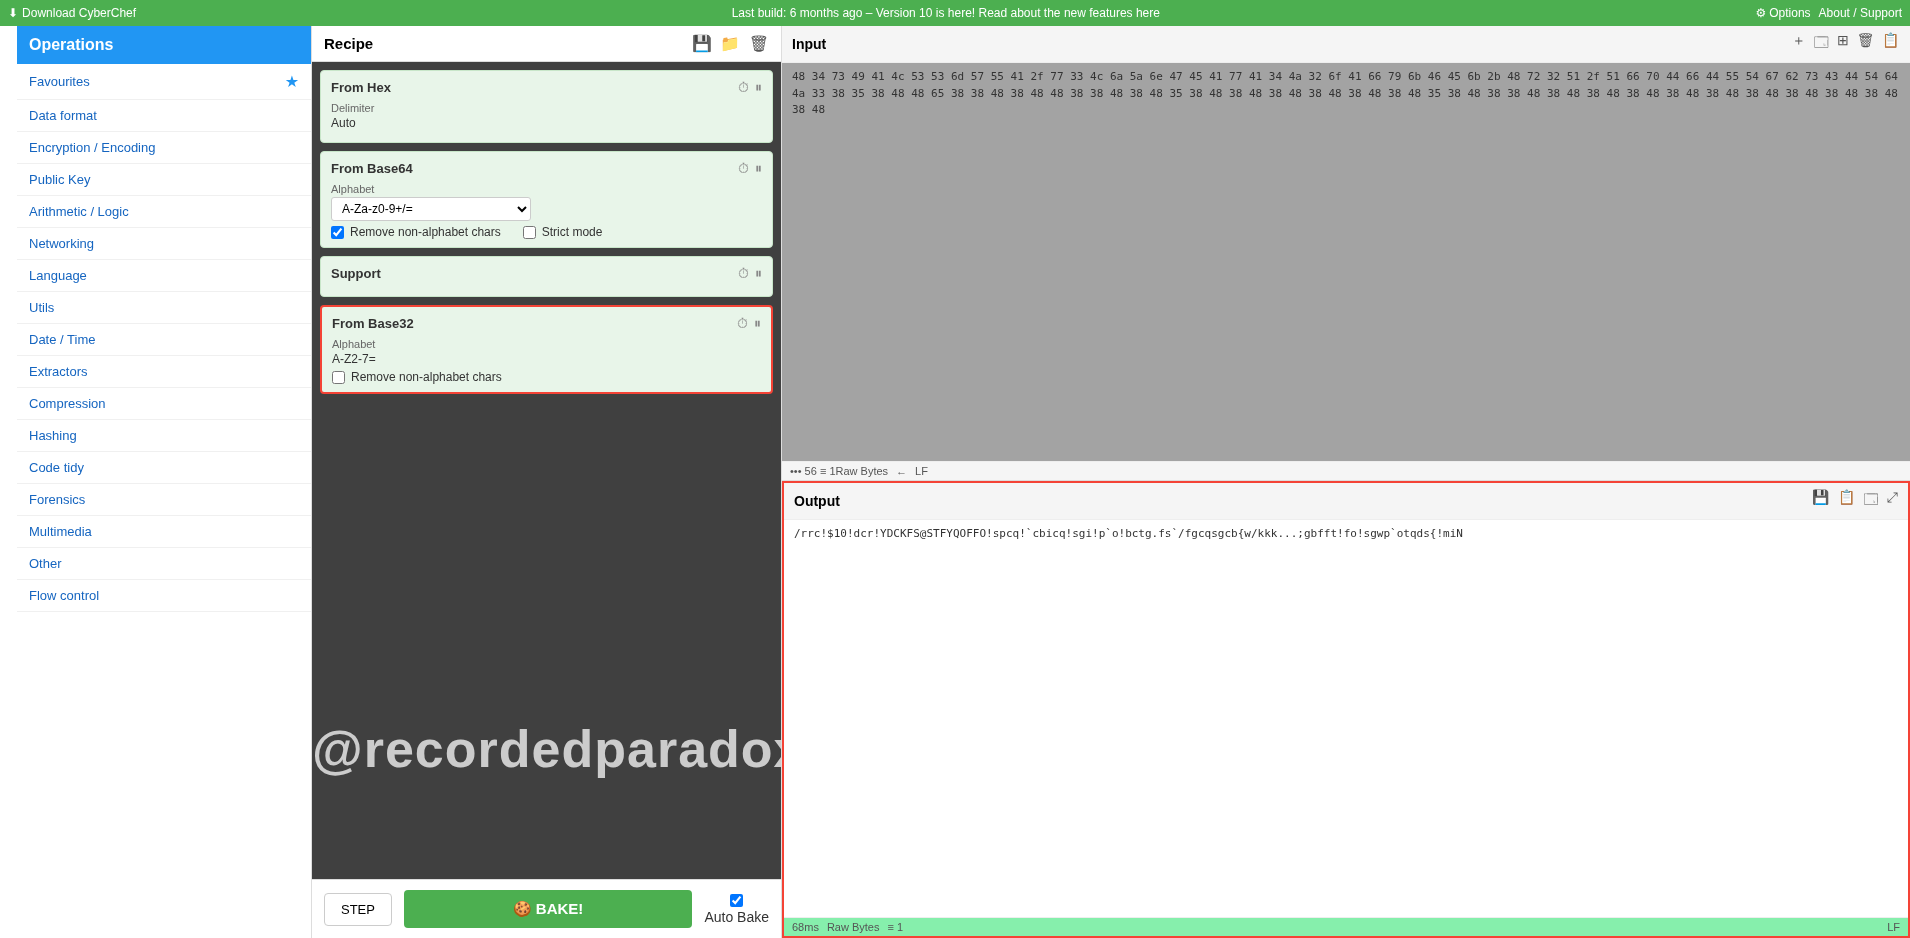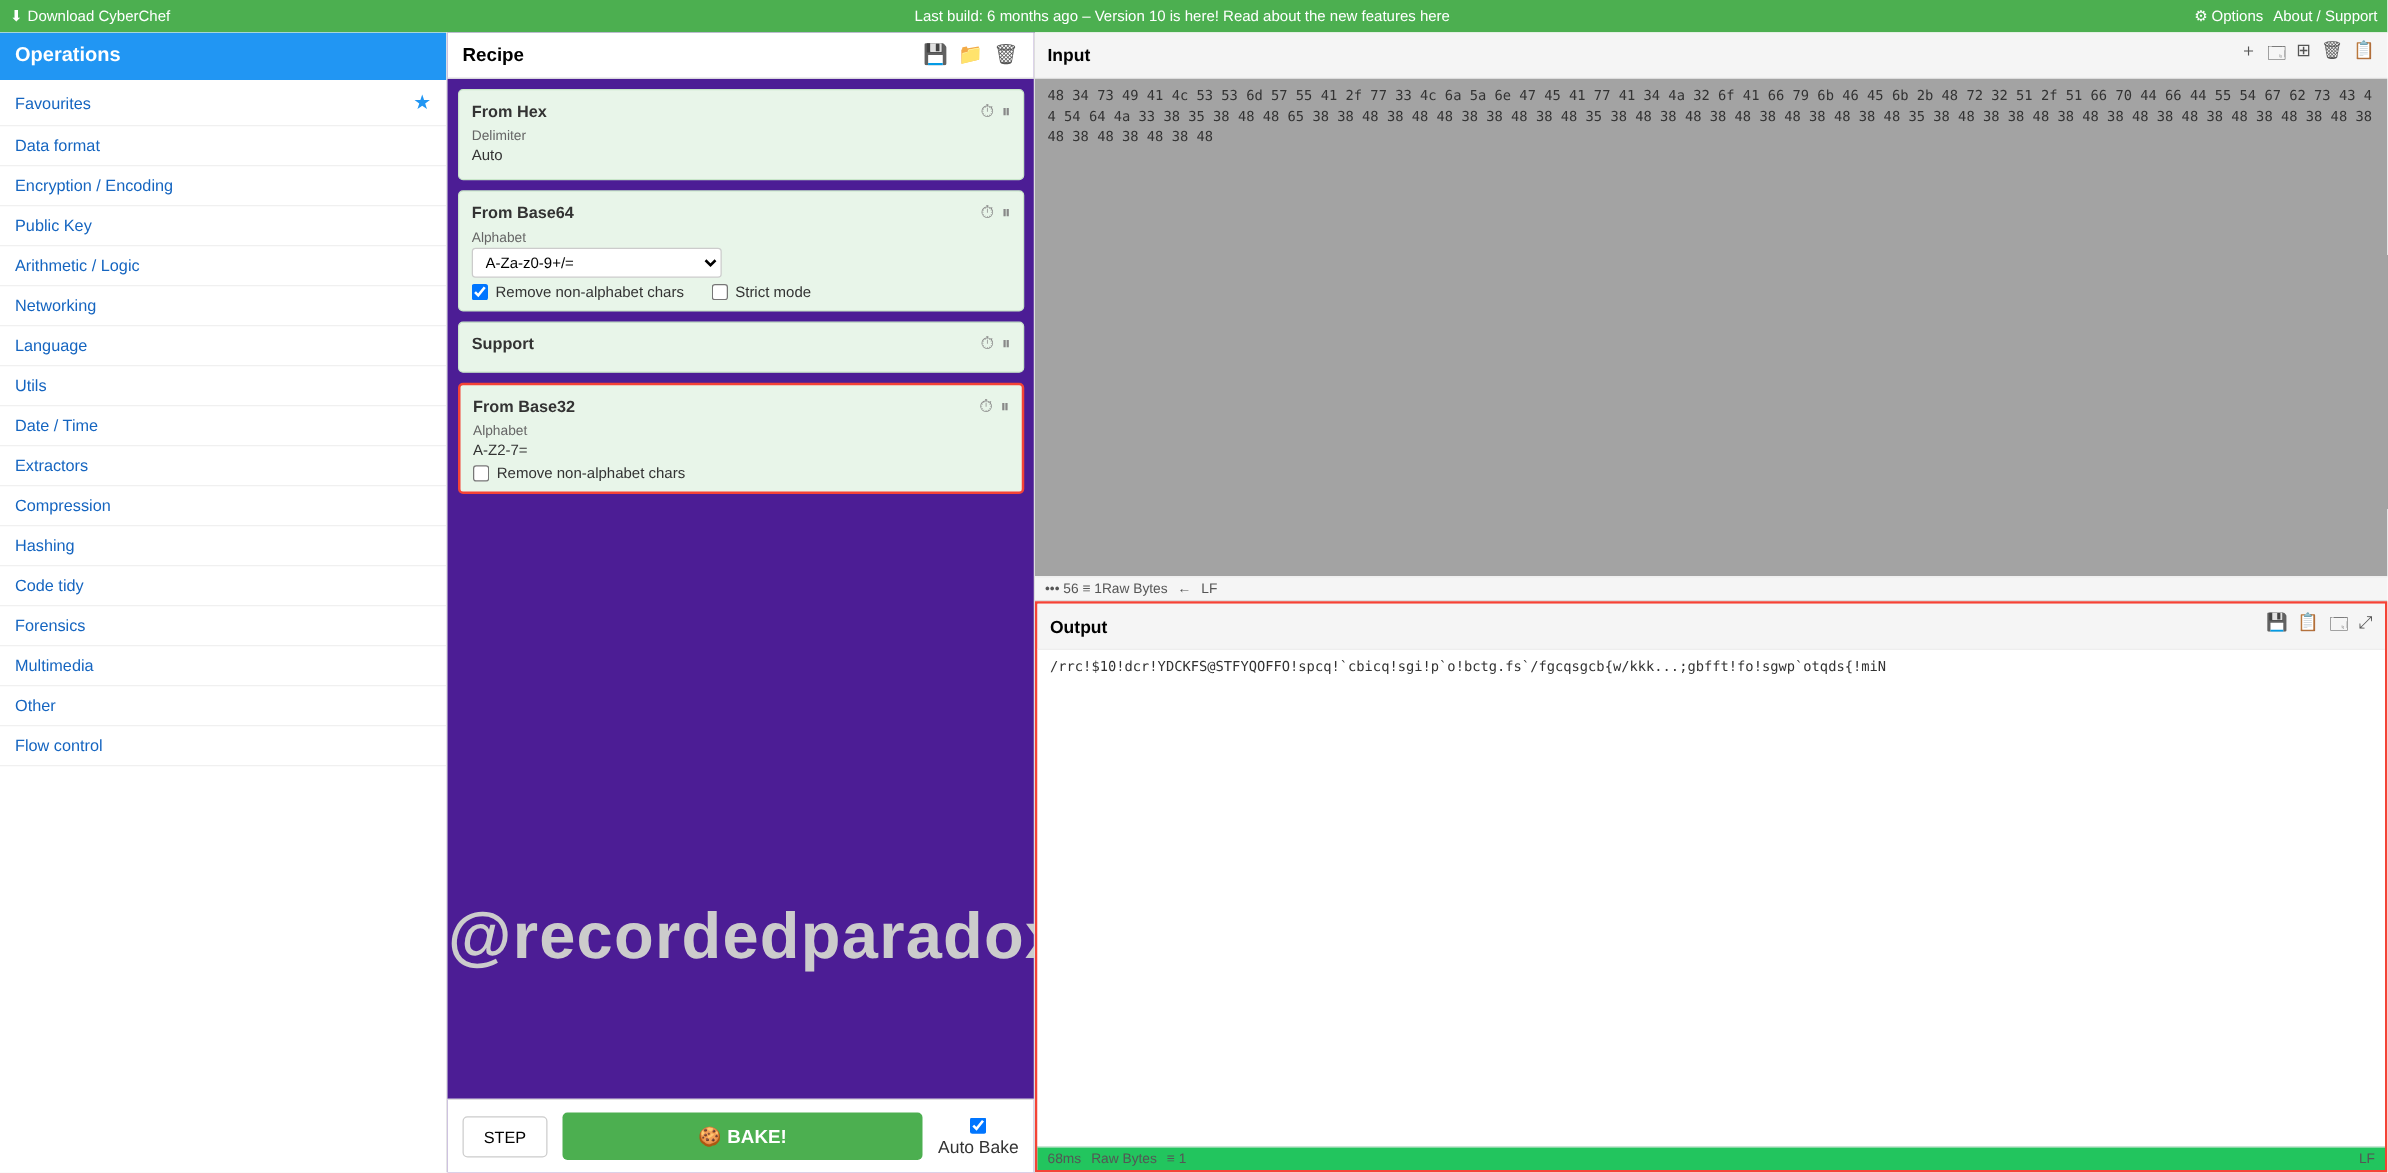--- a/index.html
+++ b/index.html
@@ -11,22 +11,22 @@
       background: #4CAF50; height: 26px; padding: 0 8px;
       font-size: 12px; color: #fff;
     }
     #topbar .top-right { display: flex; align-items: center; gap: 8px; }
 
     
     #main { display: flex; height: calc(938px - 26px); }
 
     
     #sidebar {
-      width: 358px; background: #fff; border-right: 1px solid #ddd;
-      overflow-y: auto; flex-shrink: 0;
+      width: 312px; background: #fff; border-right: 1px solid #ddd;
+      overflow-y: auto; flex-shrink: 0; padding-left: 17px;
     }
     #sidebar-header {
       background: #2196F3; color: #fff; padding: 10px 12px;
       font-size: 16px; font-weight: bold;
     }
     #search-box {
       padding: 6px 8px; border-bottom: 1px solid #eee;
     }
     #search-box input {
       width: 100%; padding: 4px 8px; border: 1px solid #ccc;
@@ -38,21 +38,21 @@
     }
     .sidebar-favourites {
       display: flex; align-items: center; justify-content: space-between;
       padding: 8px 12px; color: #1565C0; cursor: pointer;
       border-bottom: 1px solid #f0f0f0;
     }
     .sidebar-favourites .star { color: #2196F3; font-size: 16px; }
 
     
     #recipe-panel {
-      width: 470px; background: #4c1d95; border-right: 1px solid #ddd;
+      width: 470px; background: #404040; border-right: 1px solid #ddd;
       display: flex; flex-direction: column; flex-shrink: 0;
     }
     #recipe-header {
       display: flex; align-items: center; justify-content: space-between;
       padding: 8px 12px; border-bottom: 1px solid #ddd; background: #fff;
     }
     #recipe-header .title { font-weight: bold; font-size: 15px; }
     #recipe-header .icons { display: flex; gap: 8px; color: #555; }
     #recipe-header .icons span { cursor: pointer; font-size: 16px; }
 
@@ -160,21 +160,21 @@
     #output-header .icons span { cursor: pointer; }
     #output-content {
       flex: 1; padding: 6px 10px; font-family: monospace; font-size: 11px;
       color: #333; overflow-y: auto; line-height: 1.5; word-break: break-all;
       background: #fff;
     }
 
     
     #output-toolbar {
       display: flex; align-items: center; justify-content: space-between;
-      padding: 3px 8px; background: #22c55e; border-top: 1px solid #eee;
+      padding: 3px 8px; background: #86efac; border-top: 1px solid #eee;
       font-size: 11px; color: #555;
     }
     #output-toolbar .left { display: flex; align-items: center; gap: 8px; }
     #output-toolbar .right { display: flex; align-items: center; gap: 8px; }
 
     .icon-btn { cursor: pointer; color: #555; font-size: 14px; }
   </style>
 </head>
 <body>
 

